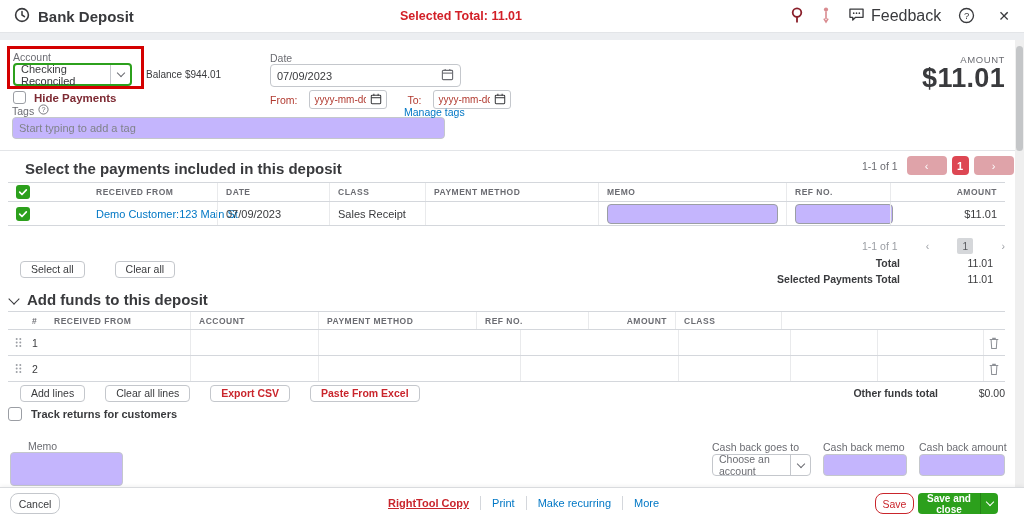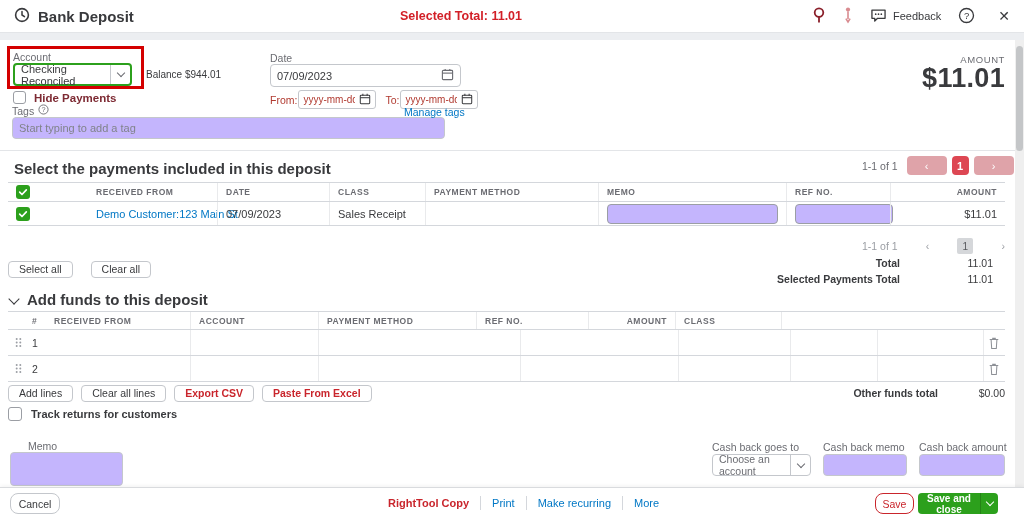--- a/index.html
+++ b/index.html
@@ -13,21 +13,21 @@
   }
   .abs { position:absolute; }
 
   
   .hdr { position:absolute; top:0; left:0; right:0; height:32px; background:#fff;
          display:flex; align-items:center; padding:0 14px; z-index:6; }
   .hdr-title { font-size:15px; font-weight:bold; margin-left:8px; }
   .sel-total { position:absolute; left:461px; transform:translateX(-50%);
                color:#d21f27; font-weight:bold; font-size:12.5px; }
   .hdr-right { margin-left:auto; display:flex; align-items:center; gap:17px; }
-  .fb { display:flex; align-items:center; gap:6px; font-size:11px; }
+  .fb { display:flex; align-items:center; gap:6px; font-size:16px; }
   .x-icon { font-size:14px; color:#393a3d; cursor:pointer; margin-left:6px; }
   .gray-band { position:absolute; top:32px; left:0; right:0; height:8px;
                background:#eceef1; border-top:1px solid #e3e5e8; }
 
   .flabel { font-size:10.5px; color:#6b6c72; }
   .inp { border:1px solid #c4c7cc; border-radius:4px; background:#c4b5fd;
          font-family:inherit; font-size:11px; color:#393a3d; padding:0 6px; }
   .inp::placeholder { color:#80838a; }
 
   
@@ -77,21 +77,21 @@
   .tbl { position:absolute; left:8px; width:997px; }
   .trow { display:flex; align-items:center; border-bottom:1px solid #d4d7dc; }
   .thead { border-top:1px solid #d4d7dc; background:#fff; }
   .th { font-size:8.5px; font-weight:bold; color:#6b6c72; letter-spacing:0.5px; }
   .cell { padding:0 8px; height:100%; display:flex; align-items:center; }
   .bl { border-left:1px solid #e9eaec; }
   .num-r { justify-content:flex-end; }
 
   .btn-sm { border:1px solid #c4c7cc; background:#fff; border-radius:4px;
             font-size:10.5px; color:#393a3d; padding:2px 10px; height:17px;
-            line-height:1; cursor:pointer; font-family:inherit; }
+            line-height:1; cursor:pointer; font-family:inherit;margin-left:12px; }
   .btn-sm.redb { color:var(--red); border-color:#c4c7cc; font-weight:bold; }
 
   .gray-pg { display:flex; align-items:center; color:#9b9ea4; font-size:10.5px; }
   .gray-pg .pbox { width:16px; height:16px; background:#d5d7da; color:#57595e;
                    display:flex; align-items:center; justify-content:center;
                    border-radius:2px; font-size:10px; }
 
   .tot-row { display:flex; align-items:center; height:16px; }
   .tot-lab { flex:1; text-align:right; font-weight:bold; font-size:10.5px; }
   .tot-val { width:93px; text-align:right; font-size:10.5px; }
@@ -203,21 +203,21 @@
   <span>
     <svg width="13" height="13" viewBox="0 0 14 14">
         <rect x="1.5" y="2.5" width="11" height="10" rx="1" fill="none" stroke="#6b6c72" stroke-width="1.2"></rect>
         <line x1="1.5" y1="5.5" x2="12.5" y2="5.5" stroke="#6b6c72" stroke-width="1.2"></line>
         <line x1="4.5" y1="1" x2="4.5" y2="3.2" stroke="#6b6c72" stroke-width="1.2"></line>
         <line x1="9.5" y1="1" x2="9.5" y2="3.2" stroke="#6b6c72" stroke-width="1.2"></line>
       </svg>
   </span>
 </div>
 
-<div class="abs" style="left:270px; top:90px; display:flex; align-items:center; gap:1px;">
+<div class="abs" style="left:270px; top:90px; display:flex; align-items:center; gap:12px;">
   <span class="redtxt" style="font-size:10.5px;">From:</span>
   <span class="date-mini">
     <input placeholder="yyyy-mm-dd" style="">
     <span>
       <svg width="12" height="12" viewBox="0 0 14 14">
           <rect x="1.5" y="2.5" width="11" height="10" rx="1" fill="none" stroke="#393a3d" stroke-width="1.2"></rect>
           <line x1="1.5" y1="5.5" x2="12.5" y2="5.5" stroke="#393a3d" stroke-width="1.2"></line>
           <line x1="4.5" y1="1" x2="4.5" y2="3.2" stroke="#393a3d" stroke-width="1.2"></line>
           <line x1="9.5" y1="1" x2="9.5" y2="3.2" stroke="#393a3d" stroke-width="1.2"></line>
         </svg>
@@ -236,21 +236,21 @@
     </span>
   </span>
 </div>
 <span class="abs link" style="left:404px; top:106px; font-size:10.5px;">Manage tags</span>
 
 <span class="abs amt-label" style="right:19px; top:54px;">AMOUNT</span>
 <span class="abs amt-val" style="right:19px; top:63px;">$11.01</span>
 
 <div class="divider"></div>
 
-<span class="abs sec-title" style="left:14px; top:160px;">Select the payments included in this deposit</span>
+<span class="abs sec-title" style="left:25px; top:160px;">Select the payments included in this deposit</span>
 
 <div class="abs pg" style="left:862px; top:156px;">
   <span class="pg-range">1-1 of 1</span>
   <button class="pg-btn pg-prev">
       <span>‹</span>
     </button>
   <button class="pg-btn pg-cur">1</button>
   <button class="pg-btn pg-next">
       <span>›</span>
     </button>
@@ -425,21 +425,21 @@
 <span class="abs flabel" style="left:919px; top:441px;">Cash back amount</span>
 <input class="abs inp" style="left: 919px; top: 454px; width: 86px; height: 22px;">
 
 <div class="scroll-track">
   <div class="scroll-thumb"></div>
 </div>
 
 <div class="ftr">
   <button class="btn btn-cancel abs" style="left:10px; top:5px;">Cancel</button>
   <div class="ftr-links">
-    <span class="link" style="color:var(--red); font-weight:bold;">RightTool Copy</span>
+    <span class="link" style="color:var(--red); font-weight:bold;text-decoration:underline;">RightTool Copy</span>
     <span class="vsep"></span>
     <span class="link">Print</span>
     <span class="vsep"></span>
     <span class="link">Make recurring</span>
     <span class="vsep"></span>
     <span class="link">More</span>
   </div>
   <div class="abs" style="left:875px; top:5px; display:flex; gap:4px;">
     <button class="btn btn-save">Save</button>
     <span style="display:flex;">

